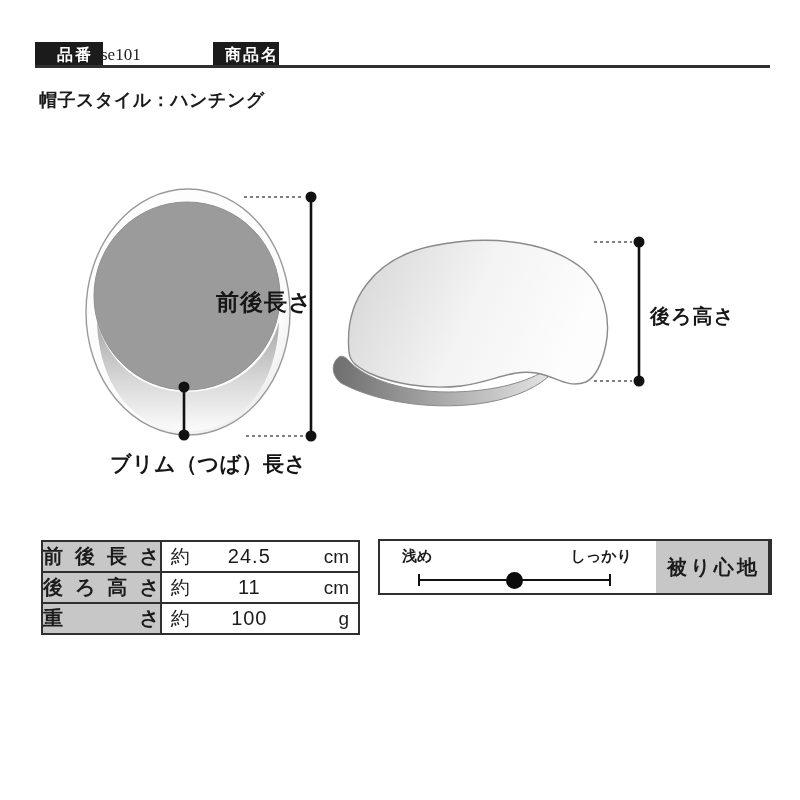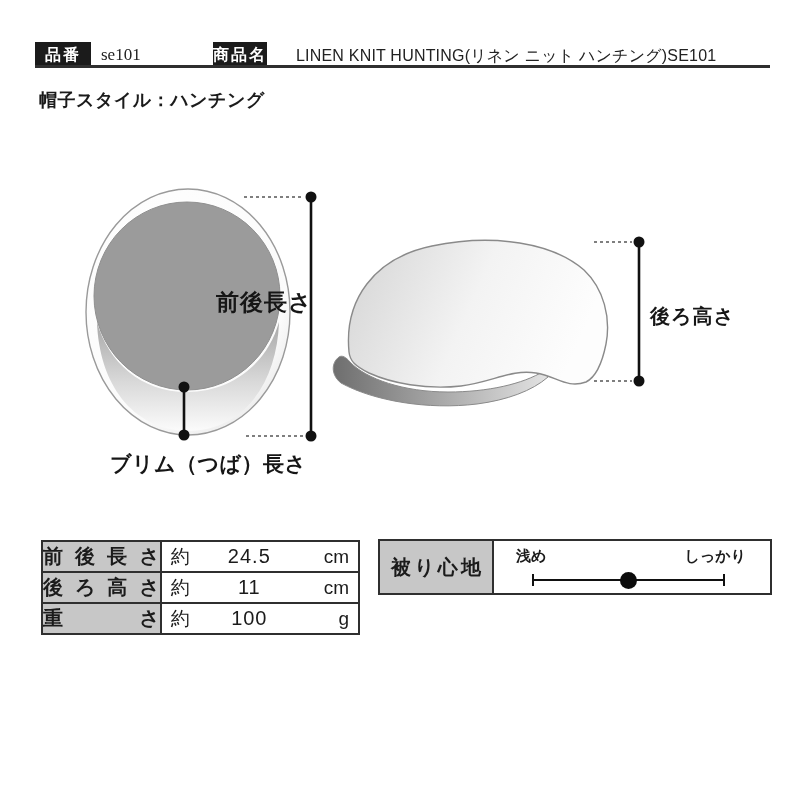--- a/index.html
+++ b/index.html
@@ -6,21 +6,21 @@
     --ink:#1b1b1b;
     --line:#2f2f2f;
     --cellgray:#c7c7c7;
     --crown:#9b9b9b;
   }
   html,body{margin:0;padding:0;background:#ffffff;}
   body{font-family:"Liberation Sans","DejaVu Sans",sans-serif;color:var(--ink);}
   #stage{position:relative;width:800px;height:800px;background:#fff;overflow:hidden;}
 
   
-  .hbox{position:absolute;background:var(--ink);color:#fff;display:flex;align-items:center;justify-content:center;font-size:16px;font-weight:600;letter-spacing:2px;}
+  .hbox{position:absolute;background:var(--ink);color:#fff;display:flex;align-items:center;justify-content:center;font-size:16px;font-weight:600;letter-spacing:2px;padding-left:12px;}
   #code-box{left:35px;top:42px;width:56px;height:26px;}
   #name-box{left:213px;top:42px;width:54px;height:26px;}
   #code-val{position:absolute;left:101px;top:45px;font-size:17px;color:#222;font-family:Liberation Serif, serif;}
   #name-val{position:absolute;left:296px;top:46px;font-size:16px;color:#222;letter-spacing:.2px;white-space:nowrap;}
   #head-rule{position:absolute;left:35px;top:65px;width:735px;height:3px;background:var(--line);}
   #style-line{position:absolute;left:39px;top:88px;font-size:18px;font-weight:600;letter-spacing:.5px;}
 
   
   #diagram-svg{position:absolute;left:0;top:0;width:800px;height:800px;}
   .diag-label{position:absolute;font-weight:600;color:#161616;white-space:nowrap;}
@@ -56,21 +56,20 @@
   #footnote .suffix{margin-left:30px;}
 </style>
 </head>
 <body>
 
 <div id="stage">
 
   <div class="hbox" id="code-box">品番</div>
   <div id="code-val">se101</div>
   <div class="hbox" id="name-box">商品名</div>
-  <div id="name-val">LINEN KNIT HUNTING(リネン ニット ハンチング)SE101</div>
   <div id="head-rule"></div>
   <div id="style-line">帽子スタイル：ハンチング</div>
 
   <svg id="diagram-svg" viewBox="0 0 800 800">
     <defs>
       <radialGradient id="topOuterGrad" cx="0.38" cy="0.32" r="0.85">
         <stop offset="0" stop-color="#ffffff"></stop>
         <stop offset="0.72" stop-color="#fbfbfb"></stop>
         <stop offset="1" stop-color="#dedede"></stop>
       </radialGradient>
@@ -163,27 +162,27 @@
           <span class="approx">約</span>
           <span class="num">100</span>
           <span class="unit">g</span>
         </div>
       </td>
     </tr>
   </tbody>
     </table>
 
   <div id="fit-panel">
-    <div id="fit-label">
-      <span>被り心地</span>
-    </div>
     <div id="fit-scale">
       <span id="fit-left">浅め</span>
       <span id="fit-right">しっかり</span>
       <div id="fit-track"></div>
       <div class="fit-tick" id="tick-l"></div>
       <div class="fit-tick" id="tick-r"></div>
       <div id="fit-dot" style="left: 126px;"></div>
     </div>
+    <div id="fit-label">
+      <span>被り心地</span>
+    </div>
   </div>
 
 
 </div>
 
 </body></html>

